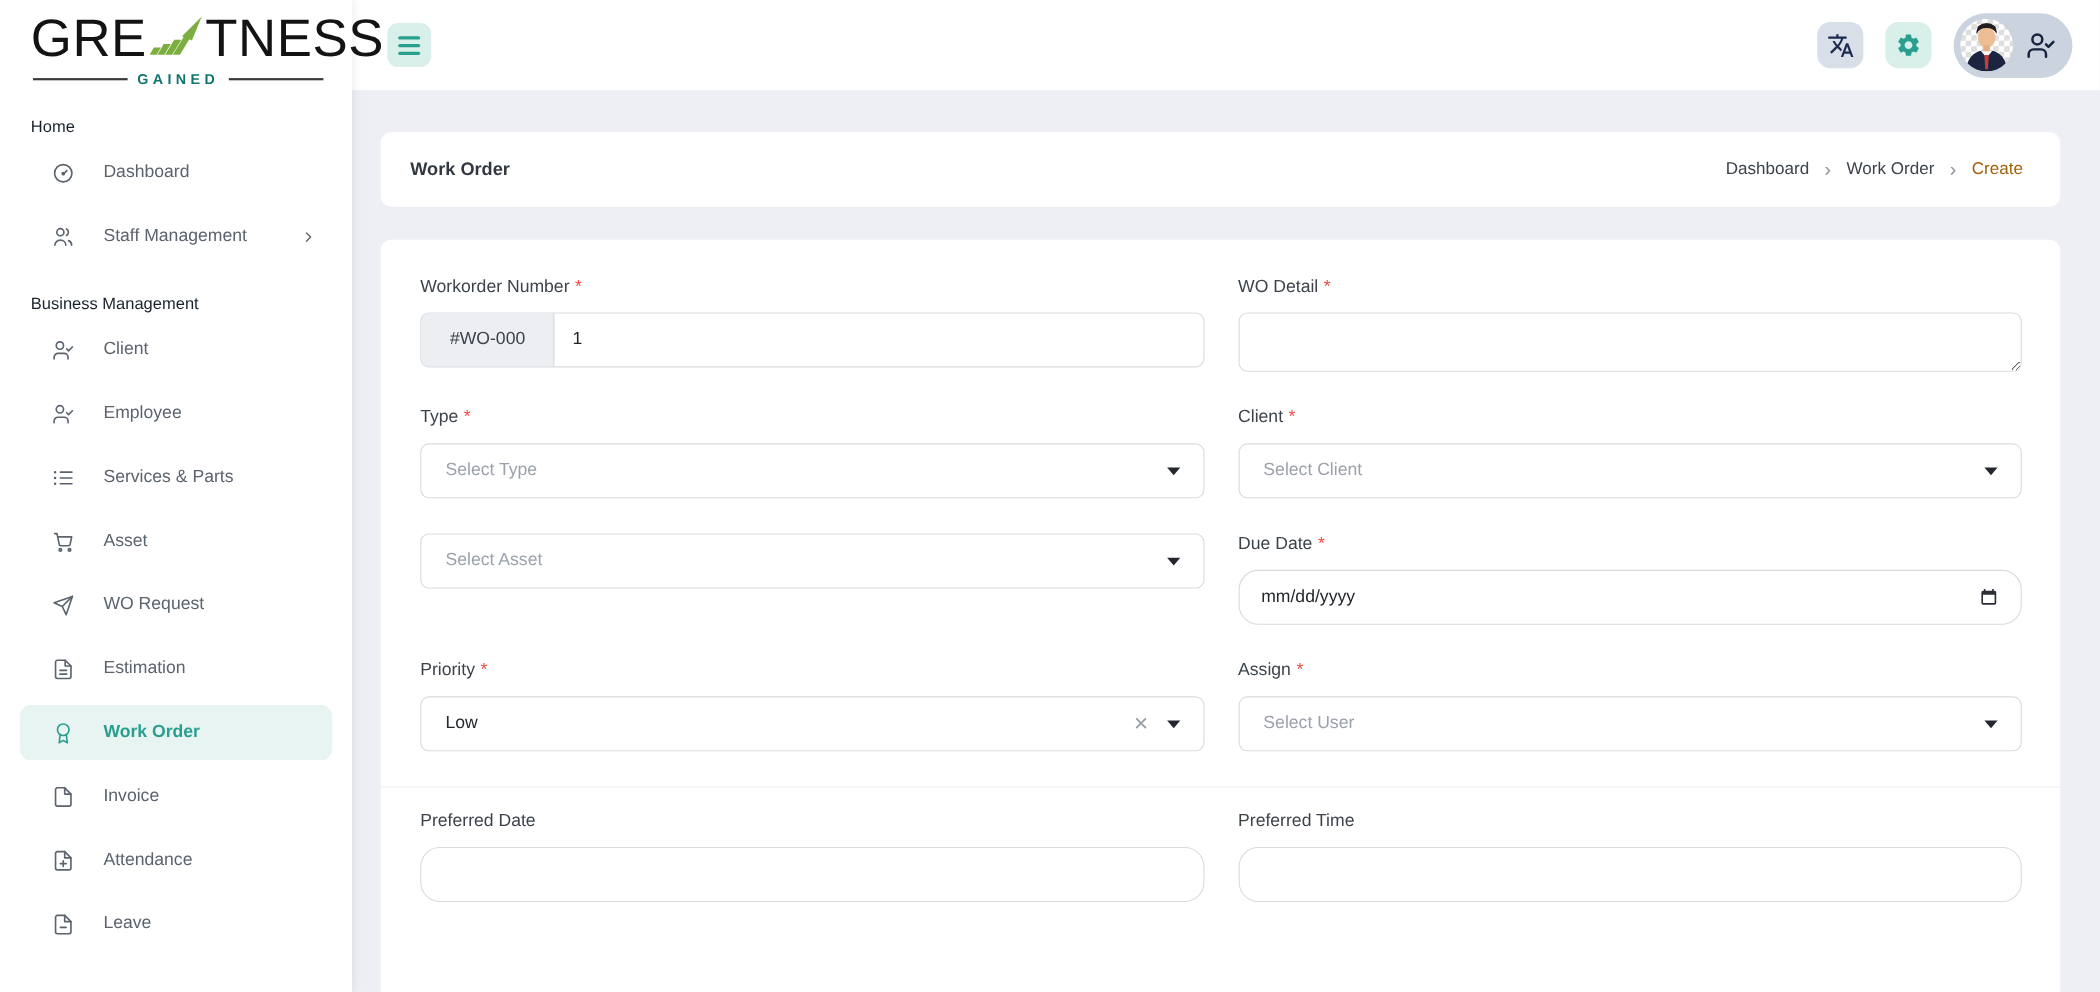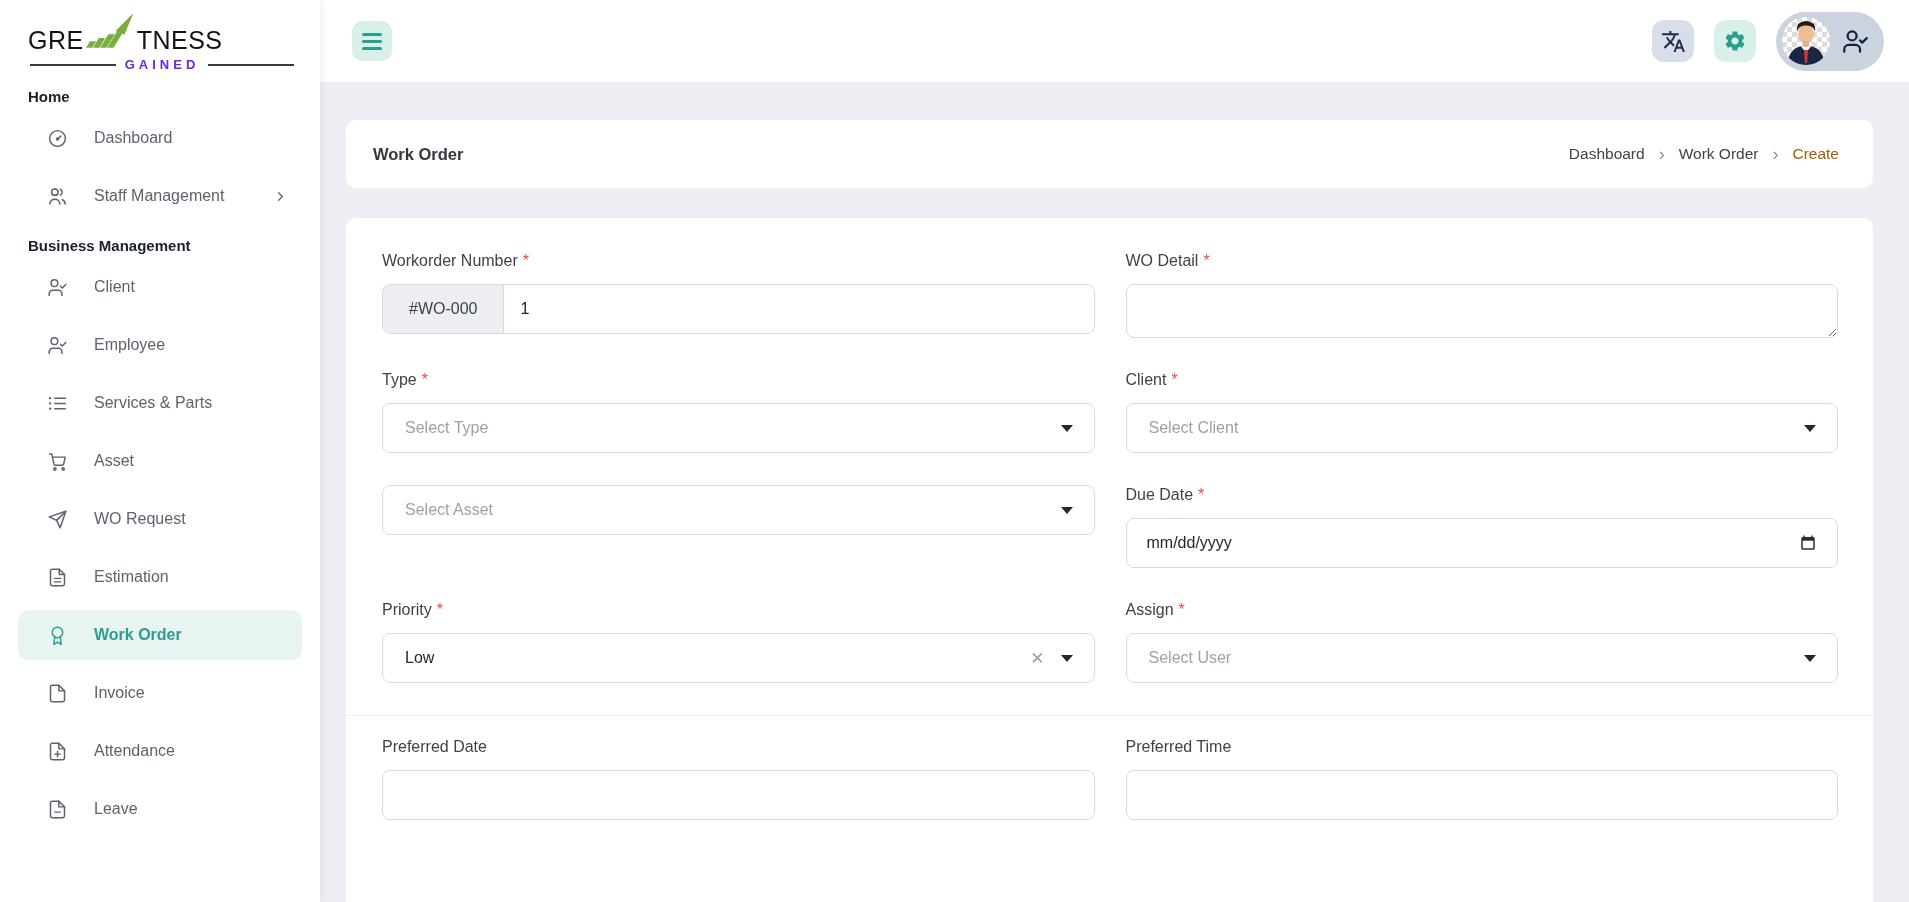--- a/index.html
+++ b/index.html
@@ -7,27 +7,27 @@
   body {
     width:1909px; height:902px; position:relative; overflow:hidden;
     font-family:"Liberation Sans", sans-serif; background:#edeff4; color:#3c434b;
   }
   
   .sidebar {
     position:absolute; left:0; top:0; width:320px; height:902px; background:#fff;
     box-shadow:0 0 10px rgba(25,35,55,.10); z-index:3;
   }
   .logo { padding:12px 24px 0 28px; }
-  .logo-main { display:flex; align-items:flex-end; color:#131313; font-size:25px; letter-spacing:.5px; line-height:1; }
+  .logo-main { display:flex; align-items:flex-end; color:#131313; font-size:48px; letter-spacing:.5px; line-height:1; }
   .logo-main .arrow-wrap { margin:0 1px -1px 2px; }
   .logo-tag { display:flex; align-items:center; gap:9px; margin-top:4px; padding:0 2px; }
   .logo-tag .tline { flex:1; height:2px; background:#3a3a3a; }
-  .logo-tag .ttext { font-size:13px; font-weight:bold; letter-spacing:4px; color:#6d28d9; }
+  .logo-tag .ttext { font-size:13px; font-weight:bold; letter-spacing:4px; color:#0f766e; }
   .side-nav { margin-top:2px; }
-  .section-title { font-size:15px; font-weight:bold; color:#18212c; padding:0 28px; margin:16px 0 4px; }
+  .section-title { font-size:15px; font-weight:normal; color:#18212c; padding:0 28px; margin:28px 0 4px; }
   .side-item {
     height:50px; margin:8px 18px 0; border-radius:10px; display:flex; align-items:center;
     padding-left:29px; gap:26px; font-size:16px; color:#5b636d; cursor:pointer; position:relative;
   }
   .side-item svg.mi { flex:0 0 auto; }
   .side-item .chev { position:absolute; right:14px; display:flex; }
   .side-item.active { background:#e7f4f1; color:#2a9e8f; font-weight:bold; }
   
   .topbar { position:absolute; left:320px; top:0; width:1589px; height:82px; background:#fff; z-index:2; }
   .hamburger {
@@ -75,21 +75,21 @@
   .input-group { overflow:hidden; }
   .prefix { height:100%; display:flex; align-items:center; padding:0 26px; background:#eceef1; border-right:1px solid #d7dbe0; color:#3c434b; }
   .input-group input { border:none; outline:none; flex:1; min-width:0; padding:0 16px; font-size:16px; font-family:inherit; color:#202328; background:transparent; }
   textarea.control { height:54px; display:block; padding:12px 14px; font-family:inherit; color:#202328; resize:both; outline:none; }
   .select { padding:0 22px; cursor:pointer; }
   .select .ph { color:#9ba1aa; }
   .select .val { color:#23272e; }
   .caret { position:absolute; right:21px; top:50%; margin-top:-3px; width:0; height:0;
            border-left:6px solid transparent; border-right:6px solid transparent; border-top:7px solid #24282e; }
   .clear-x { position:absolute; right:49px; top:50%; transform:translateY(-50%); color:#98a0a8; font-size:17px; cursor:pointer; }
-  .datectl { justify-content:space-between; padding:0 20px; color:#23272e; cursor:text; }
+  .datectl { justify-content:space-between; padding:0 20px; color:#23272e; cursor:text;border-radius:18px; }
   hr.divider { border:none; border-top:1px solid #eceef0; margin:0 -35px 21px -36px; }
 </style>
 </head>
 <body>
 
 <aside class="sidebar">
   <div class="logo">
     <div class="logo-main">
       <span>GRE</span>
       <span class="arrow-wrap">

